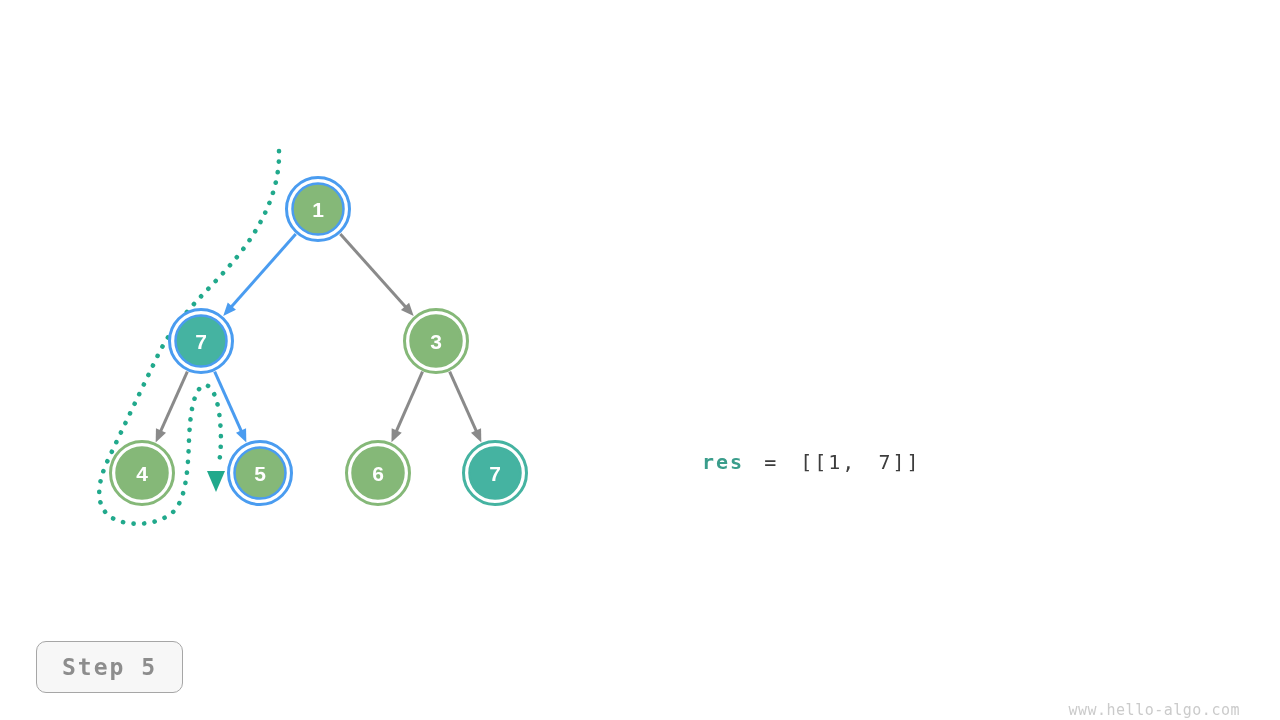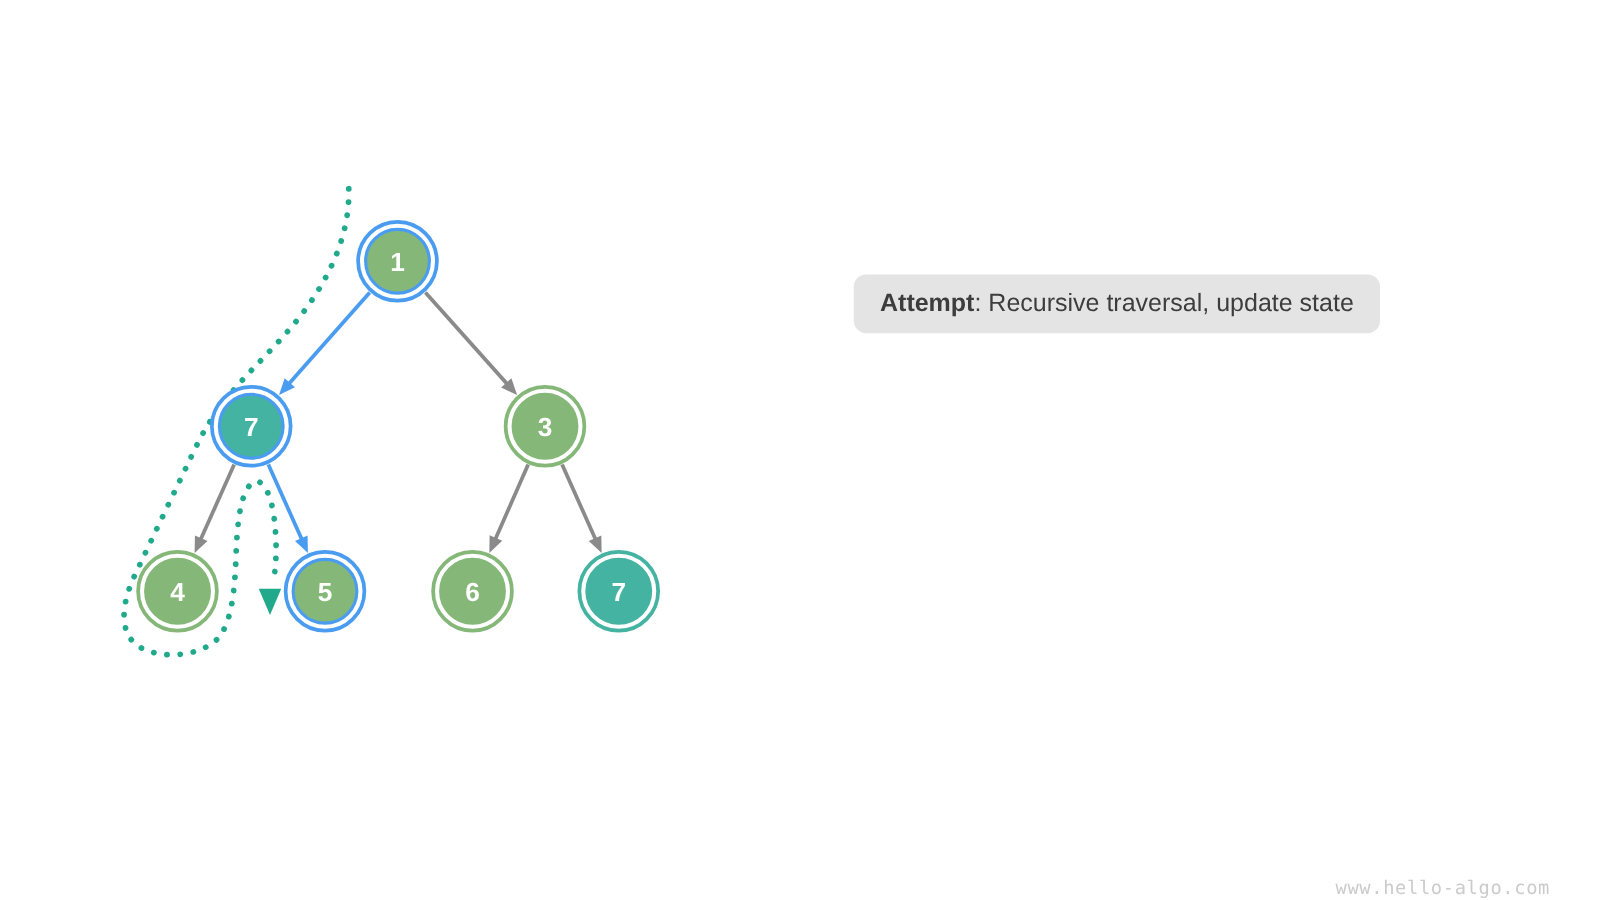--- a/index.html
+++ b/index.html
@@ -126,23 +126,26 @@
           <text x="378" y="480.5" class="node-label">6</text>
         </g>
         <g>
           <circle cx="495" cy="473" r="31.5" fill="#ffffff" stroke="#45b3a1" stroke-width="3"></circle>
           <circle cx="495" cy="473" r="25.5" fill="#45b3a1" stroke="#45b3a1" stroke-width="2.5"></circle>
           <text x="495" y="480.5" class="node-label">7</text>
         </g>
       </g>
   </svg>
 
-  <div class="panel-line attempt-box">
-    <span class="bold">Attempt</span><span>: Recursive traversal, update state</span>
-  </div>
 
 
 
+  <div class="panel-line code-line" style="left:702px;top:462px;">
+    <span class="code-var var-res">res</span><span class="code-rest">= [[1, 7]]</span>
+  </div>
 
+  <div class="step-box">
+    <span class="step-text">Step 5</span>
+  </div>
 
   <div class="watermark">www.hello-algo.com</div>
 
 </div>
 
 </body></html>

